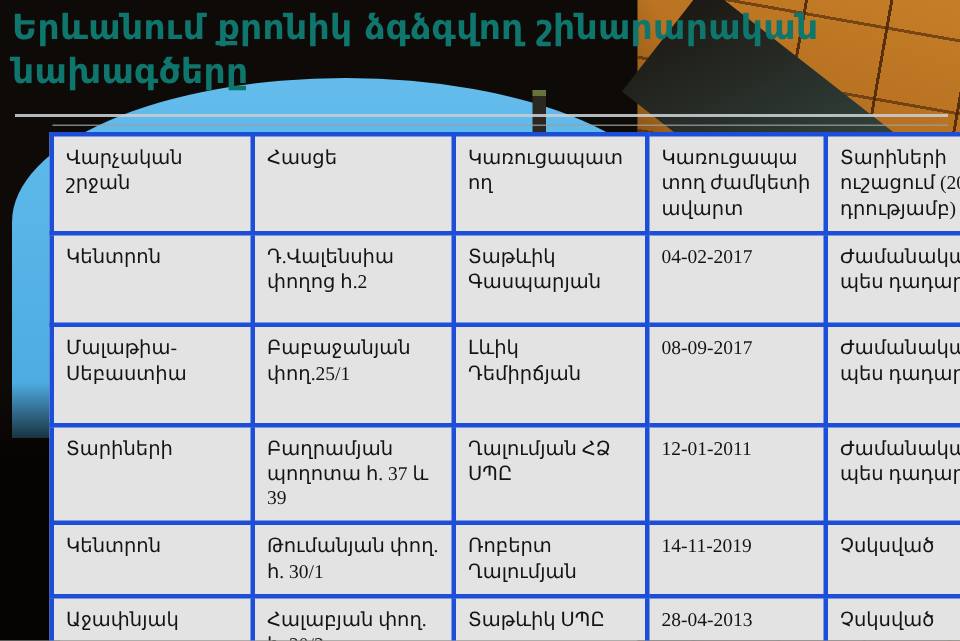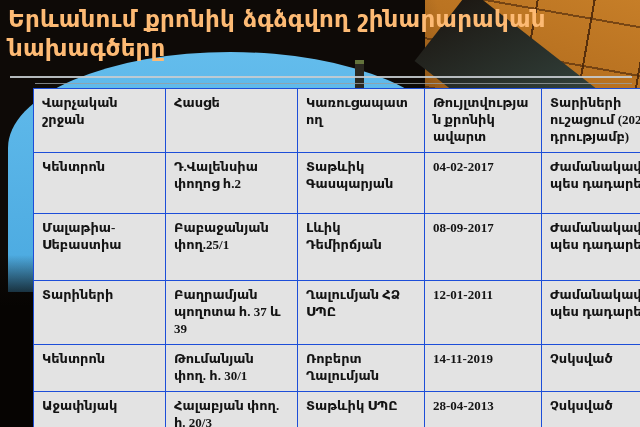--- a/index.html
+++ b/index.html
@@ -37,42 +37,42 @@
       linear-gradient(180deg,rgba(8,5,3,0) 0%,rgba(8,5,3,.85) 85%),
       radial-gradient(ellipse 130px 95px at 45% 38%,rgba(244,152,44,.55) 0%,rgba(150,75,18,.28) 55%,rgba(10,6,3,0) 78%);
   }
   .bg-dark-left{
     position:absolute;left:0;top:255px;width:40px;height:172px;z-index:5;
     background:linear-gradient(180deg,rgba(6,4,2,0) 0%,#060402 30%);
   }
   
   .slide-title{
     position:absolute;left:8px;top:5px;width:606px;z-index:7;
-    font-size:23px;line-height:1.27;font-weight:700;color:#fdba74;
+    font-size:23px;line-height:1.27;font-weight:700;color:#0f766e;
     letter-spacing:.2px;
   }
   .divider-main{
     position:absolute;left:10px;top:76px;width:622px;height:2px;z-index:6;
     background:#c7ccd0;opacity:.9;
   }
   .divider-sub{
     position:absolute;left:35px;top:83px;width:597px;height:1px;z-index:6;
     background:#989fa3;opacity:.8;
   }
   table.projects{
     position:absolute;left:33px;top:88px;width:570px;z-index:8;
     border-collapse:collapse;table-layout:fixed;
     background:#e3e3e3;
     font-family:"Liberation Serif","DejaVu Sans",serif; 
     font-size:13px;line-height:1.3;color:#141414;
   }
   table.projects th,table.projects td{
-    border:1px solid #1d4ed8;
+    border:3px solid #1d4ed8;
     padding:6px 8px;vertical-align:top;text-align:left;
-    font-weight:700;overflow-wrap:break-word;word-wrap:break-word;
+    font-weight:400;overflow-wrap:break-word;word-wrap:break-word;
   }
   .c0{width:115px}.c1{width:115px}.c2{width:110px}.c3{width:100px}.c4{width:130px}
 </style>
 </head>
 <body>
 
 <div class="bg-sky"></div>
 <div class="bg-tower"></div>
 <div class="bg-wall"></div>
 <div class="bg-beam"></div>
@@ -82,21 +82,21 @@
 <div class="slide-title">Երևանում քրոնիկ ձգձգվող շինարարական նախագծերը</div>
 <div class="divider-main"></div>
 <div class="divider-sub"></div>
 
 <table class="projects">
   <thead>
       <tr style="height: 64px;">
         <th class="c0">Վարչական շրջան</th>
         <th class="c1">Հասցե</th>
         <th class="c2">Կառուցապատող</th>
-        <th class="c3">Թույլտվության քրոնիկ ավարտ</th>
+        <th class="c3">Կառուցապատող ժամկետի ավարտ</th>
         <th class="c4">Տարիների ուշացում (2025-ի դրությամբ)</th>
       </tr>
     </thead>
   <tbody>
       <tr style="height: 61px;">
         <td class="c0">Կենտրոն</td>
         <td class="c1">Դ.Վալենսիա փողոց հ.2</td>
         <td class="c2">Տաթևիկ Գասպարյան</td>
         <td class="c3">04-02-2017</td>
         <td class="c4">Ժամանակավորապես դադարեցված</td>

